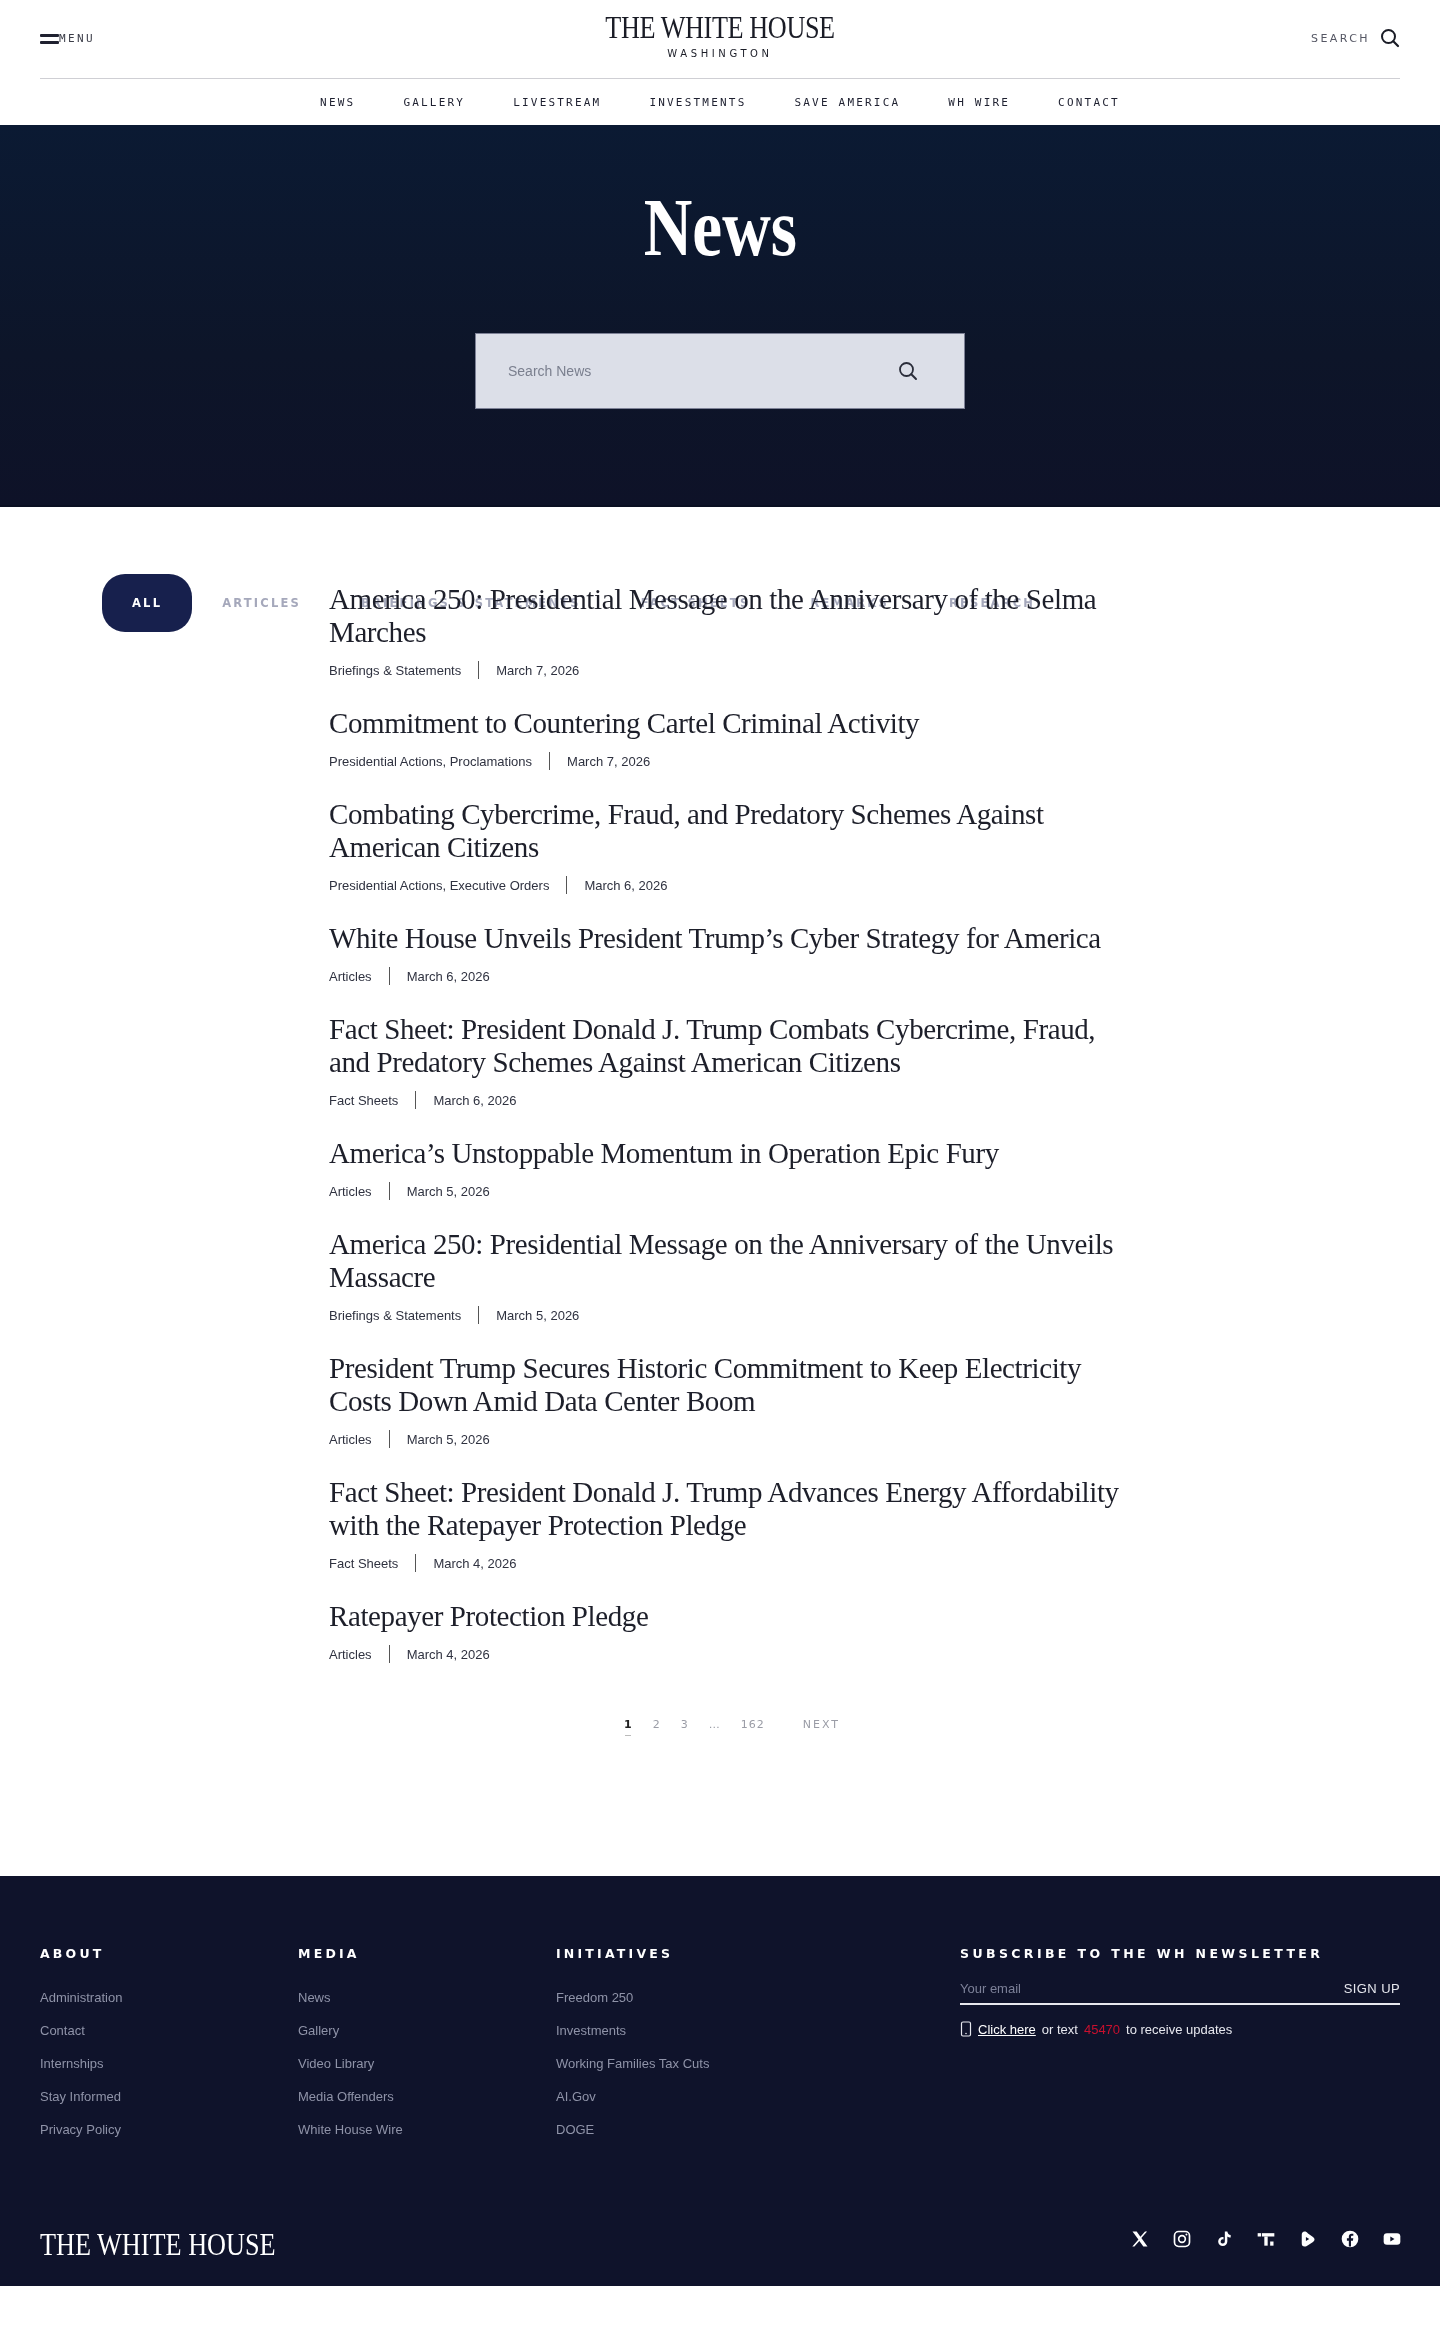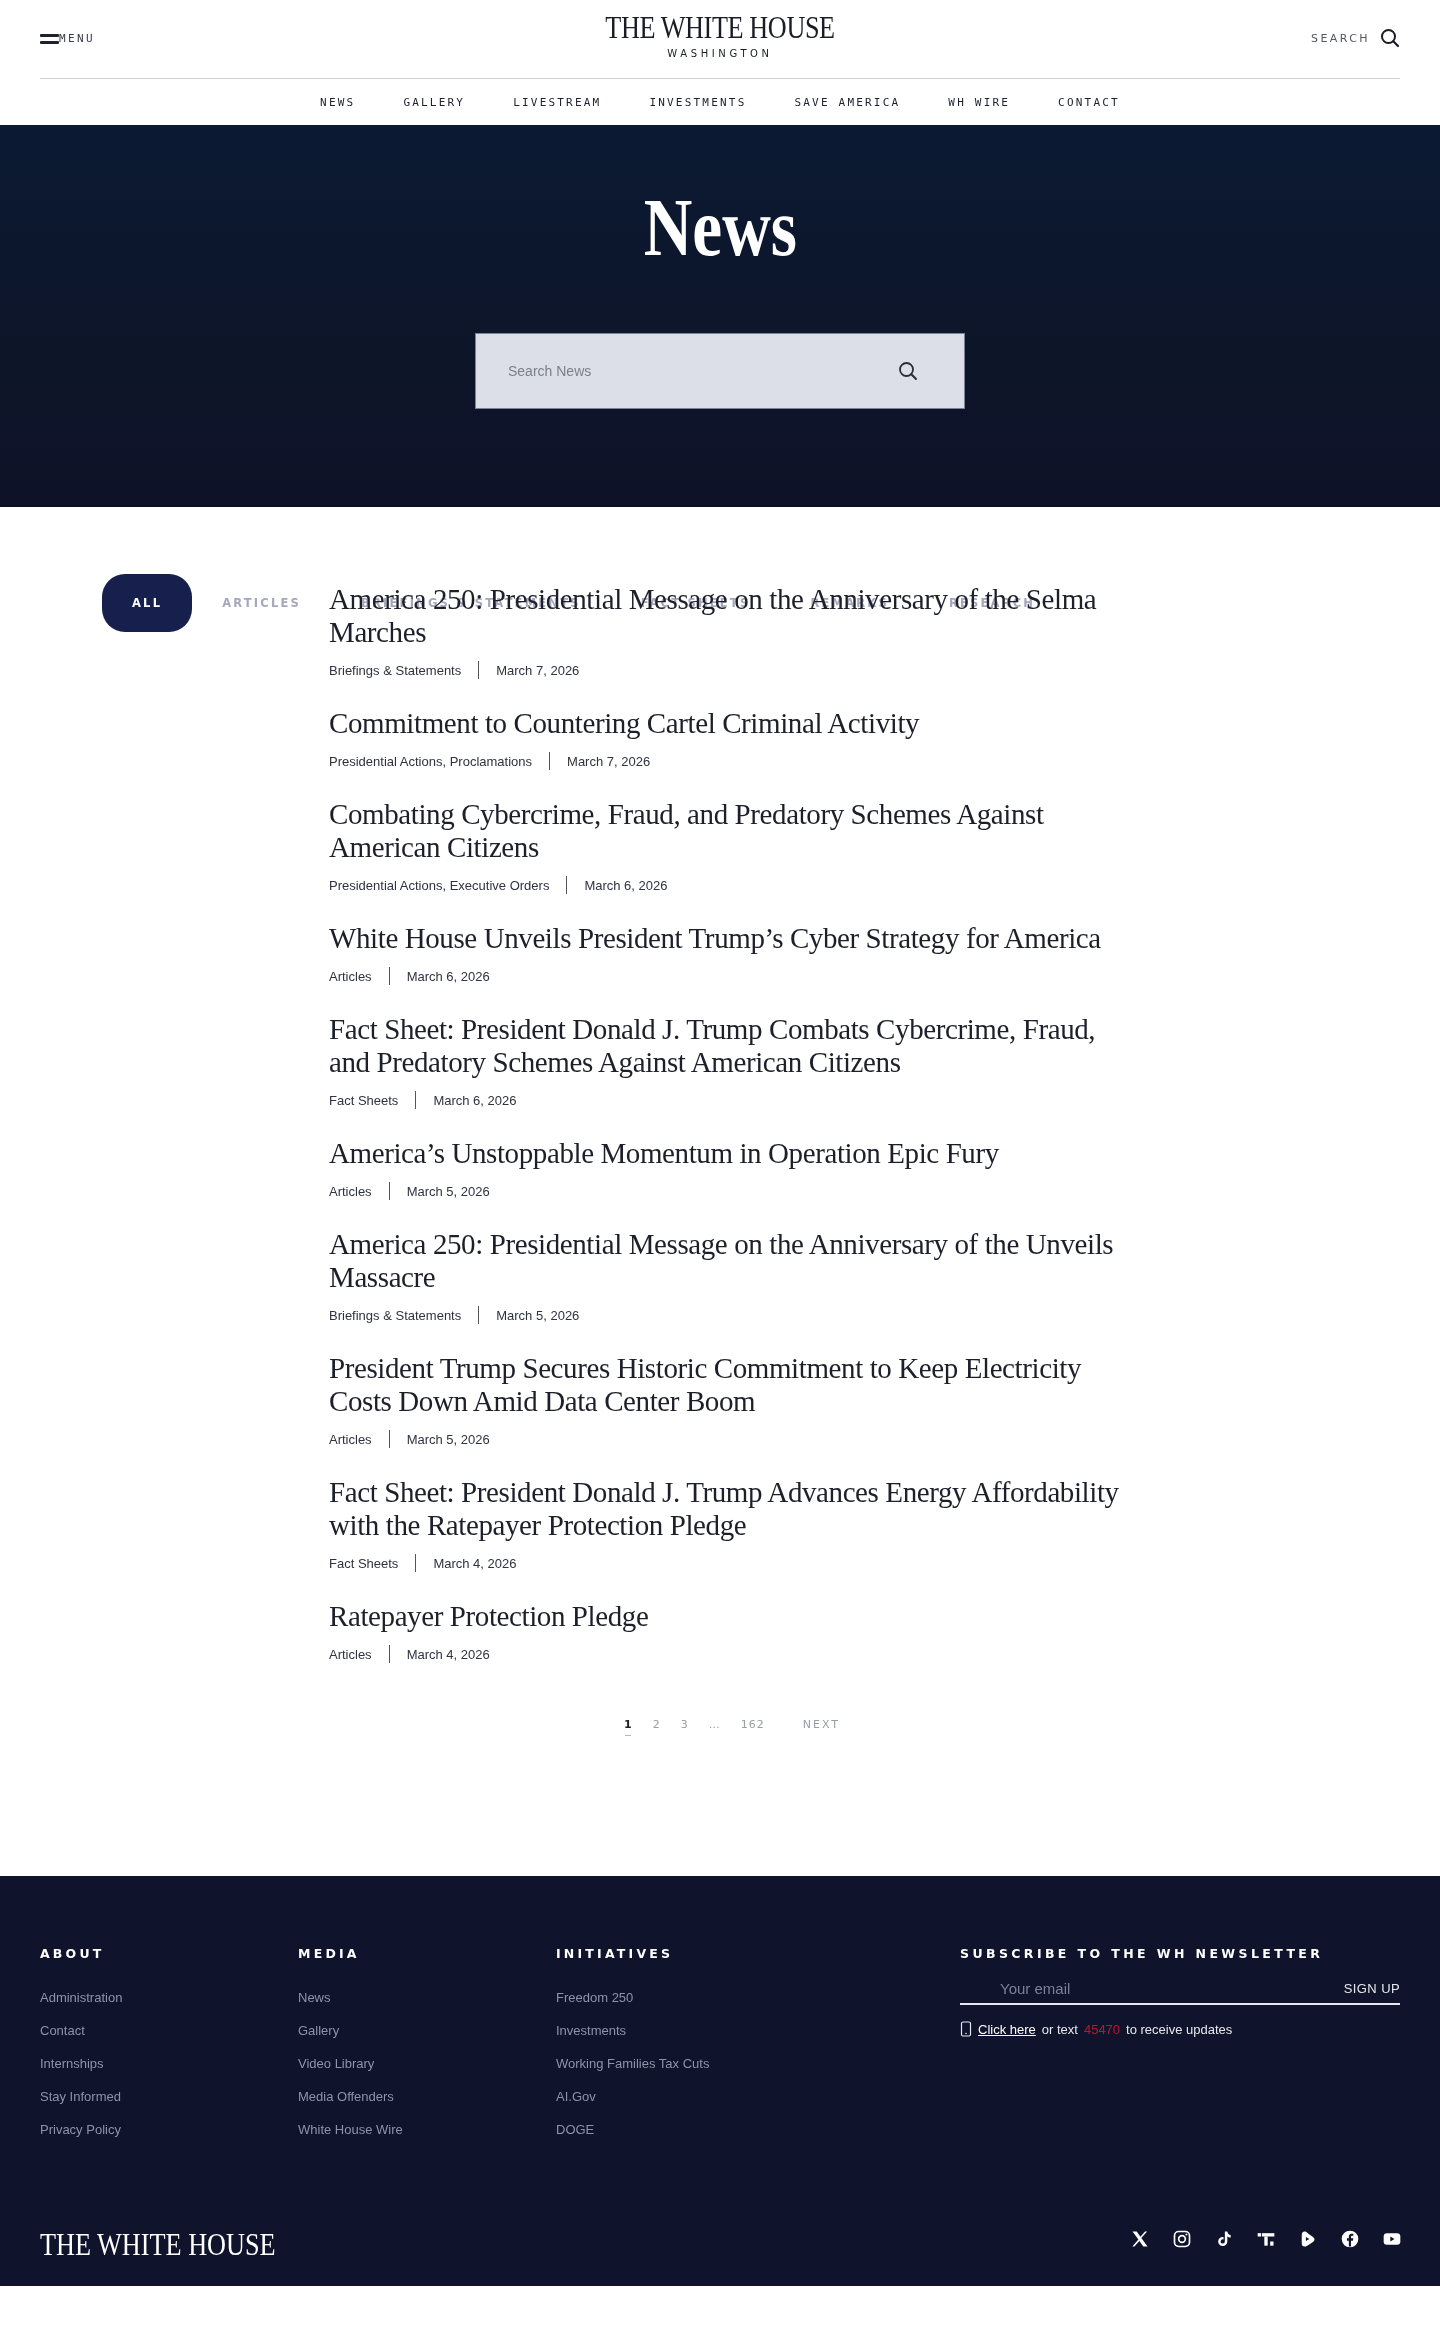--- a/index.html
+++ b/index.html
@@ -51,21 +51,21 @@
   .page-next { margin-left: 18px; letter-spacing: 2px; }
 
   
   .footer { background: #0f132b; height: 410px; position: relative; color: #fff; }
   .footer-col { position: absolute; top: 70px; }
   .footer-col h4 { font-size: 12.5px; letter-spacing: 3.2px; font-weight: bold; color: #fff; margin-bottom: 20px; font-family: "DejaVu Sans", sans-serif; }
   .footer-col a { display: block; font-size: 13px; color: #8f93a8; text-decoration: none; line-height: 33px; }
   .newsletter { position: absolute; left: 960px; top: 70px; width: 440px; }
   .newsletter h4 { font-size: 12.5px; letter-spacing: 3.4px; font-weight: bold; color: #fff; margin-bottom: 16px; font-family: "DejaVu Sans", sans-serif; }
   .email-row { display: flex; align-items: center; border-bottom: 2px solid #e8e8ee; padding-bottom: 4px; height: 28px; }
-  .email-row input { flex: 1; background: transparent; border: none; color: #fff; font-size: 15px; outline: none; font-family: "Liberation Sans", sans-serif; margin-left: 40px; }
+  .email-row input { flex: 1; background: transparent; border: none; color: #fff; font-size: 13px; outline: none; font-family: "Liberation Sans", sans-serif; }
   .email-row input::placeholder { color: #7c8098; }
   .signup-btn { color: #e6e7ee; font-size: 13px; background: transparent; border: none; letter-spacing: 0.4px; cursor: pointer; font-family: "Liberation Sans", sans-serif; }
   .sms-row { display: flex; align-items: center; gap: 6px; margin-top: 16px; font-size: 13px; color: #e6e7ee; }
   .sms-row a { color: #fff; text-decoration: underline; }
   .sms-number { color: #c8102e; }
   .footer-logo { position: absolute; left: 40px; top: 350px; font-family: "Liberation Serif", serif; font-size: 32px; color: #fff; white-space: nowrap; transform: scaleX(0.82); transform-origin: left; }
   .social-icons { position: absolute; right: 38px; top: 352px; display: flex; gap: 21px; align-items: center; }
   .social-icons a { width: 21px; height: 21px; display: flex; align-items: center; justify-content: center; cursor: pointer; }
   .social-icons svg { width: 20px; height: 20px; }
 </style>

